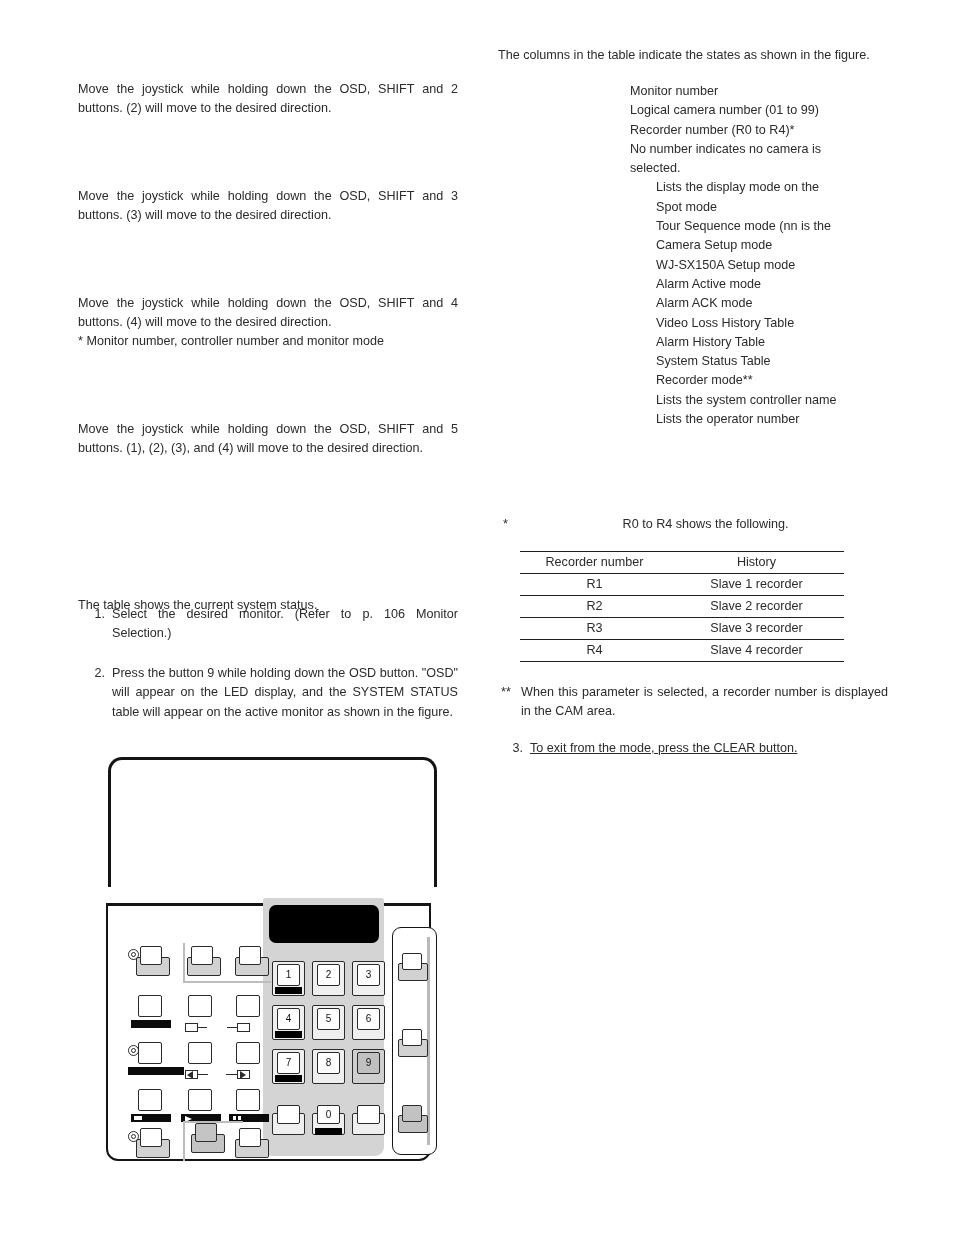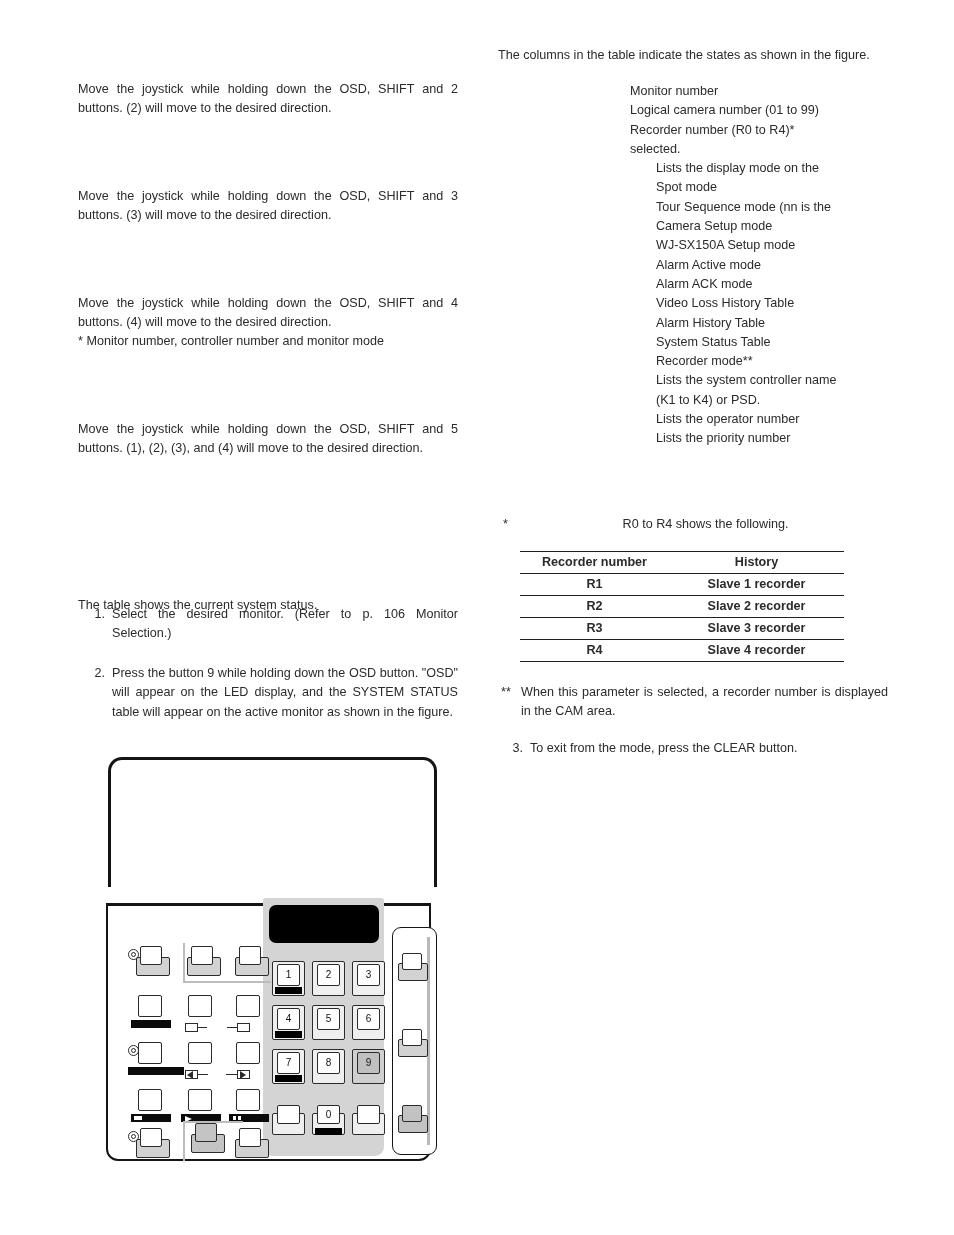--- a/index.html
+++ b/index.html
@@ -61,21 +61,21 @@
     width: 22px;
     flex: 0 0 22px;
     text-align: right;
     padding-right: 7px;
     box-sizing: content-box;
   }
   .numitem .txt {
     flex: 1 1 auto;
     text-align: justify;
   }
-  .numitem .txt.nojust { text-align: left; }
+  .numitem .txt.nojust { text-align: left; text-decoration: underline; }
 
   
   .fnrow {
     position: absolute;
     display: flex;
     font-size: 12.6px;
     line-height: 19.3px;
     color: #2b2b2b;
   }
   .fnrow .mark {
@@ -104,21 +104,21 @@
     position: absolute;
     left: 22px;
     top: 551px;
     width: 324px;
     border-collapse: collapse;
     font-size: 12.6px;
     color: #2b2b2b;
   }
   .rec-table th, .rec-table td {
     text-align: center;
-    font-weight: bold;
+    font-weight: normal;
     padding: 2px 0 3px 0;
     line-height: 16px;
     margin-top: 40px;
   }
   .rec-table thead th {
     border-top: 1.4px solid #231f20;
     border-bottom: 1.4px solid #231f20;
   }
   .rec-table tbody td {
     border-bottom: 1.1px solid #231f20;
@@ -618,36 +618,35 @@
   </div>
 
   <div class="col-right">
 
     <p class="para nojust blk" style="top:46px;left:0;width:390px;">The columns in the table indicate the states as shown in the figure.</p>
 
     <div class="state-list" id="state-list">
         <span class="line">Monitor number</span>
         <span class="line">Logical camera number (01 to 99)</span>
         <span class="line">Recorder number (R0 to R4)*</span>
+        <span class="line">No number indicates no camera is</span>
         <span class="line">selected.</span>
         <span class="line ind">Lists the display mode on the</span>
         <span class="line ind">Spot mode</span>
         <span class="line ind">Tour Sequence mode (nn is the</span>
         <span class="line ind">Camera Setup mode</span>
         <span class="line ind">WJ-SX150A Setup mode</span>
         <span class="line ind">Alarm Active mode</span>
         <span class="line ind">Alarm ACK mode</span>
         <span class="line ind">Video Loss History Table</span>
         <span class="line ind">Alarm History  Table</span>
         <span class="line ind">System Status Table</span>
         <span class="line ind">Recorder mode**</span>
         <span class="line ind">Lists the system controller name</span>
-        <span class="line ind">(K1 to K4) or PSD.</span>
         <span class="line ind">Lists the operator number</span>
-        <span class="line ind">Lists the priority number</span>
       </div>
 
     <div class="fnrow" style="top:515px;left:5px;width:385px;">
       <span class="mark">*</span>
       <span class="txt nojust">R0 to R4 shows the following.</span>
     </div>
 
     <table class="rec-table">
       <colgroup>
           <col class="c1">

